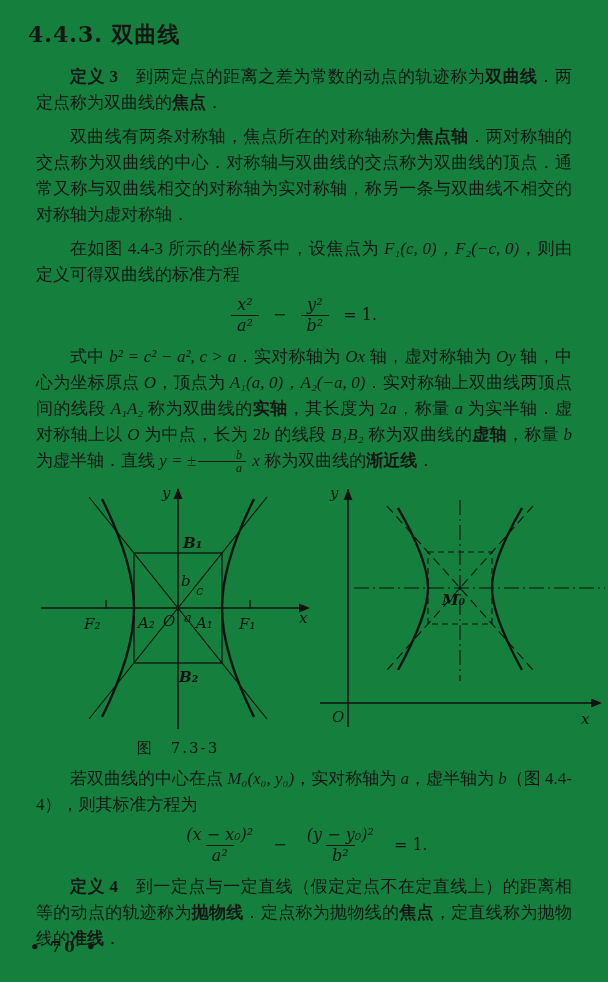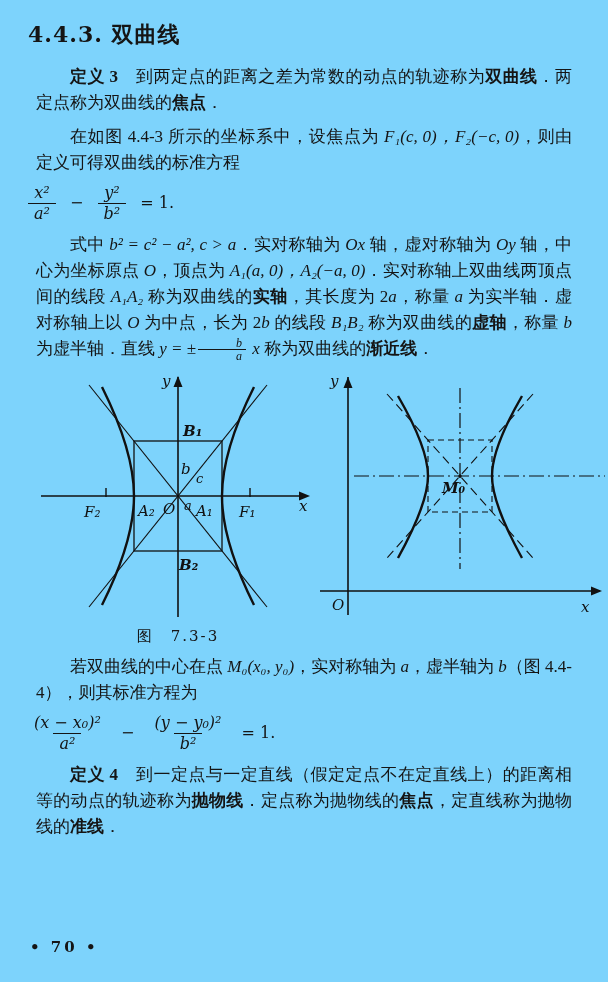--- a/index.html
+++ b/index.html
@@ -1,19 +1,19 @@
 <!DOCTYPE html>
 <html><head>
 <meta charset="utf-8">
 <style>
   html,body{margin:0;padding:0;background:#ffffff;}
   .page{
     position:relative;
     width:608px;height:982px;
-    background:#7dd3fc;
+    background:#15803d;
     box-sizing:border-box;
     padding:14px 28px 0 28px;
     overflow:hidden;
     font-family:"DejaVu Serif","Liberation Serif",serif;
     color:#151515;
   }
   h1.sec{
     font-size:22px;
     font-weight:bold;
     margin:6px 0 14px 0;
@@ -24,20 +24,21 @@
     font-size:17px;
     line-height:26px;
     margin:8px;
     text-indent:2em;
     text-align:justify;
     font-family:Liberation Serif, serif;
   }
   .bold{font-weight:bold;}
   .math{font-style:italic;}
   .equation{
+    text-align:center;
     font-size:16px;
     font-style:italic;
     margin:8px 0 8px 0;
   }
   .frac{
     display:inline-flex;
     flex-direction:column;
     align-items:center;
     vertical-align:middle;
     line-height:1.15;
@@ -87,20 +88,21 @@
   }
 </style>
 </head>
 <body>
 
 <div class="page">
 
   <h1 class="sec">4.4.3. 双曲线</h1>
 
   <p class="body"><span class="bold">定义 3</span><span>　到两定点的距离之差为常数的动点的轨迹称为</span><span class="bold">双曲线</span><span>．两定点称为双曲线的</span><span class="bold">焦点</span><span>．</span></p>
+  <p class="body"><span>双曲线有两条对称轴，焦点所在的对称轴称为</span><span class="bold">焦点轴</span><span>．两对称轴的交点称为双曲线的中心．对称轴与双曲线的交点称为双曲线的顶点．通常又称与双曲线相交的对称轴为实对称轴，称另一条与双曲线不相交的对称轴为虚对称轴．</span></p>
   <p class="body"><span>在如图 4.4-3 所示的坐标系中，设焦点为 </span><span class="math">F₁(c, 0)，F₂(−c, 0)</span><span>，则由定义可得双曲线的标准方程</span></p>
 
   <div class="equation">
     <span class="frac">
         <span class="num">x²</span>
         <span class="den">a²</span>
       </span>
     <span class="op">−</span>
     <span class="frac">
         <span class="num">y²</span>

